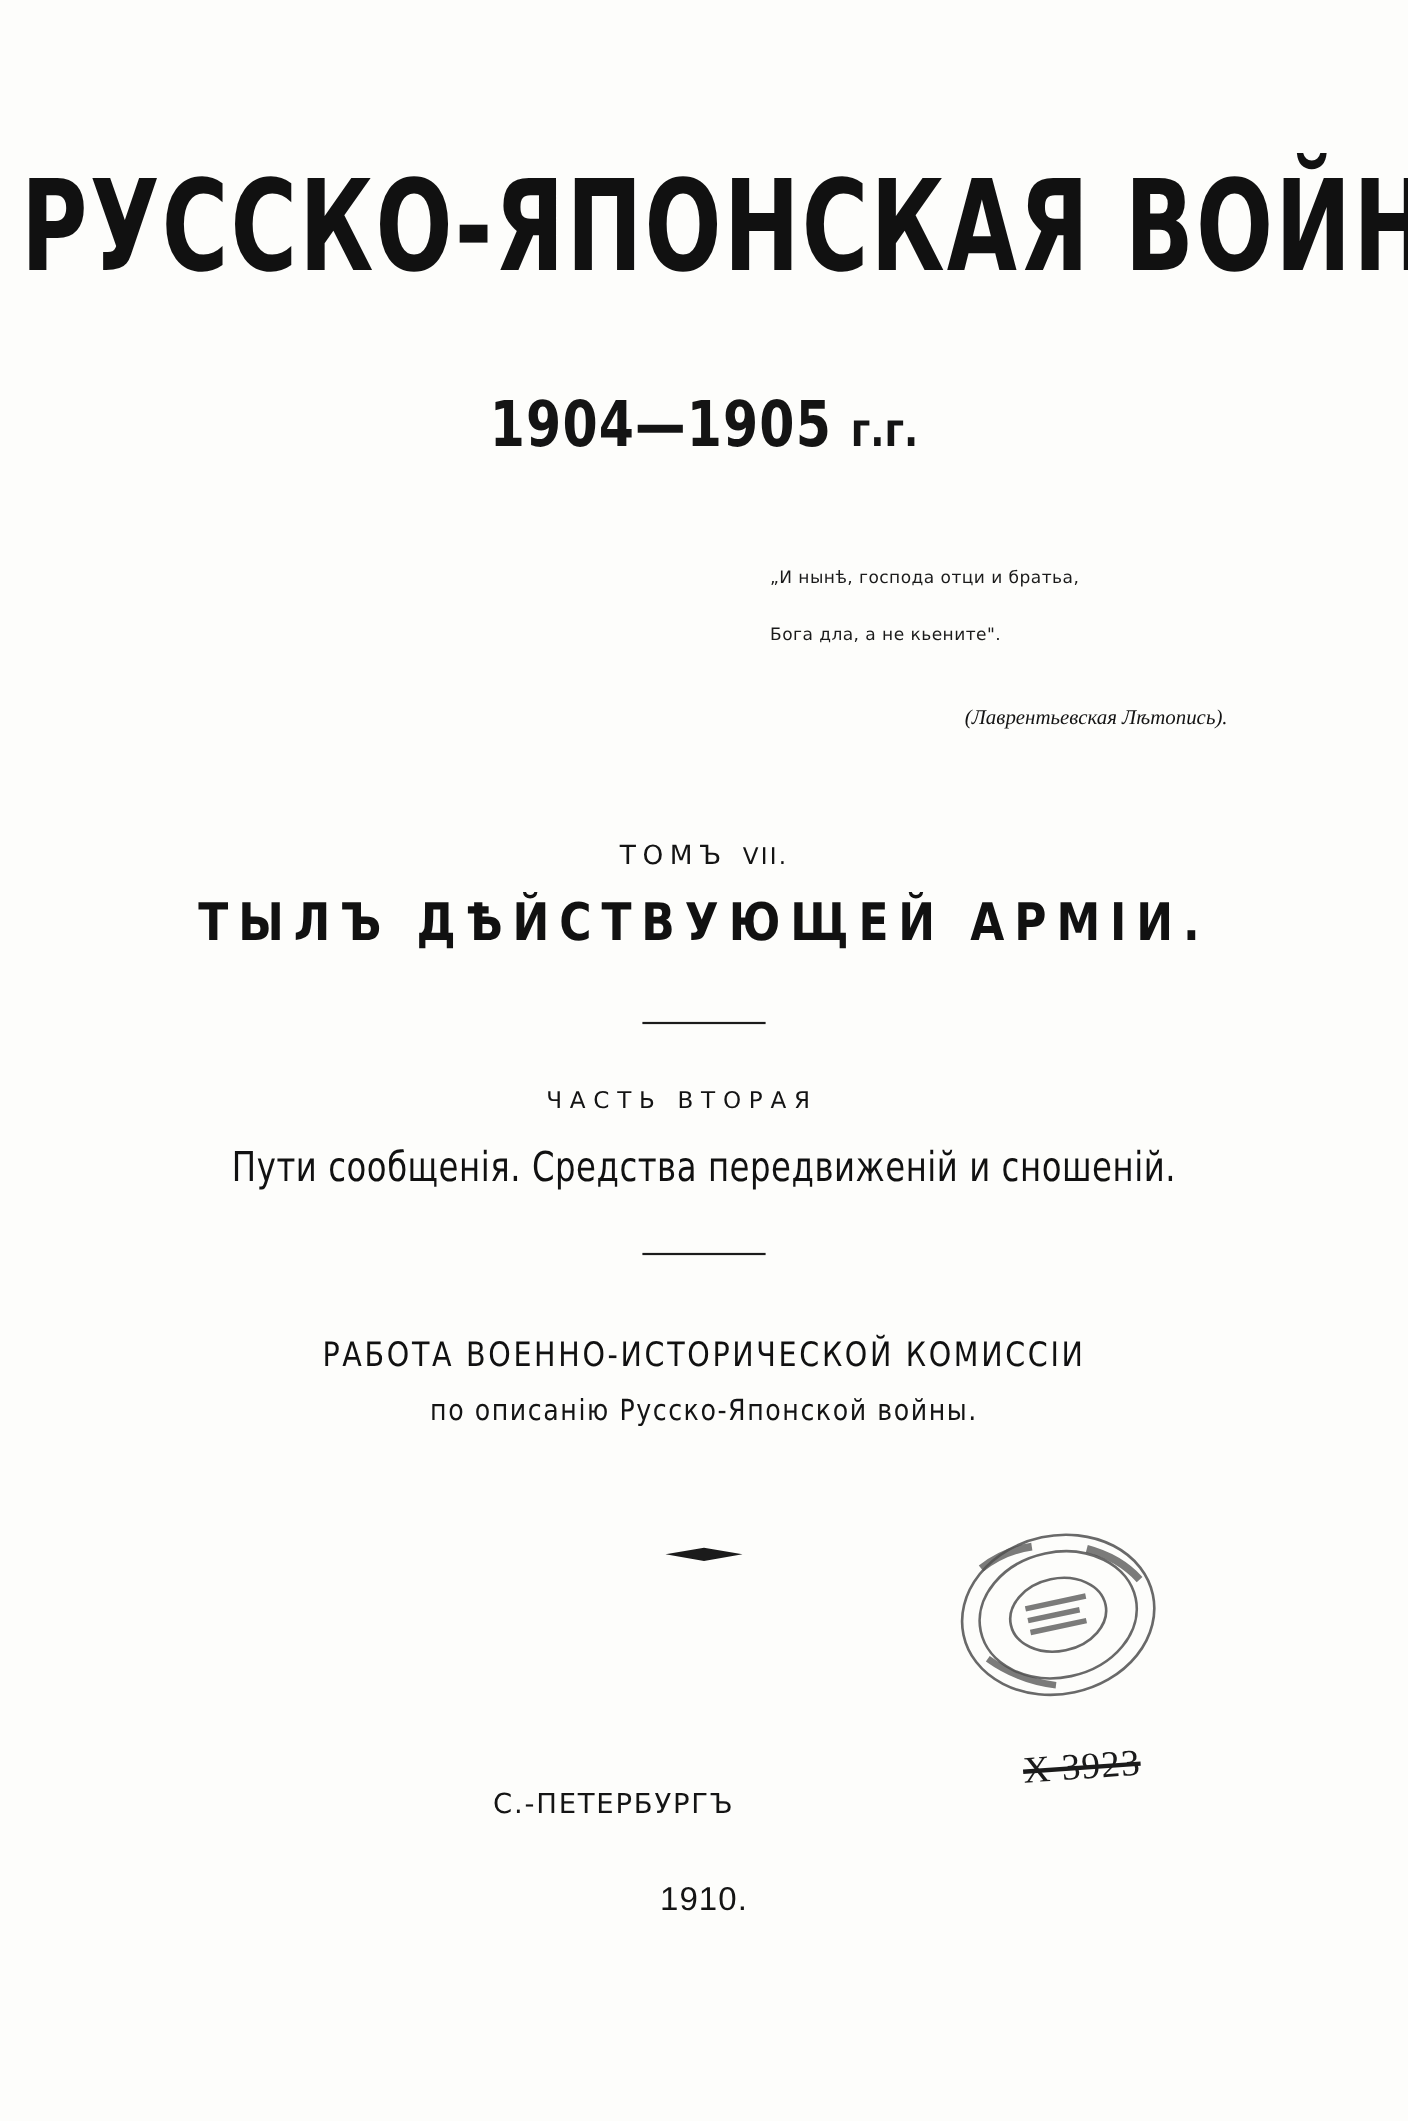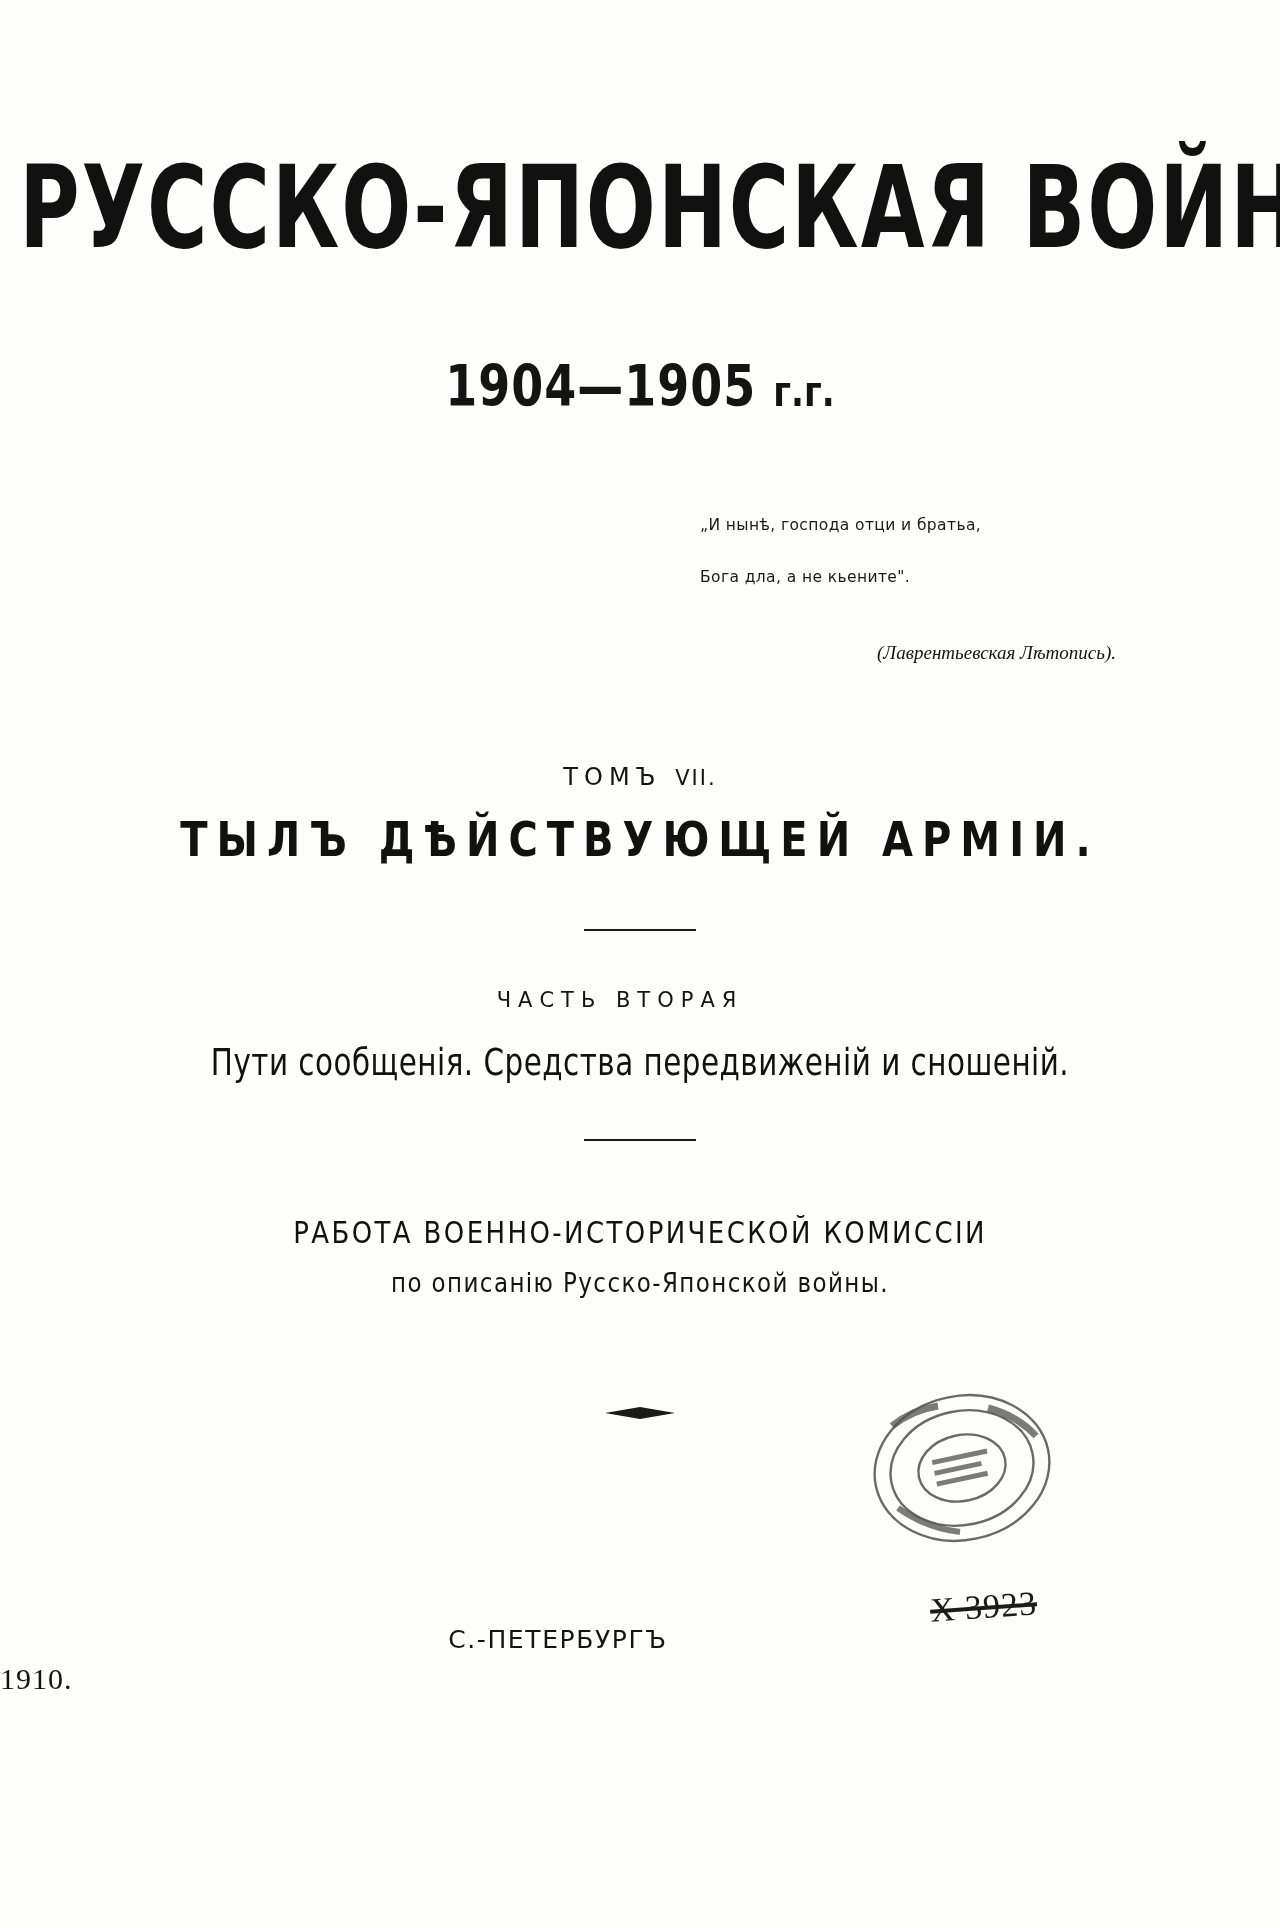--- a/index.html
+++ b/index.html
@@ -241,24 +241,25 @@
     left: 0;
     width: 1280px;
     text-align: center;
     font-family: "DejaVu Sans", sans-serif;
     font-size: 19px;
     letter-spacing: 0.2px;
     color: #161616;
   }
   .year {
     position: absolute;
-    top: 1662px;
-    left: 0;
-    width: 1280px;
-    font-family: Liberation Serif, serif;
+    top: 1710px;
+    left: 0;
+    width: 1280px;
+    text-align: center;
+    font-family: Liberation Sans, sans-serif;
     font-size: 30px;
     letter-spacing: 1px;
     color: #141414;
   }
 </style>
 </head>
 <body>
 
 <div class="page">
 

